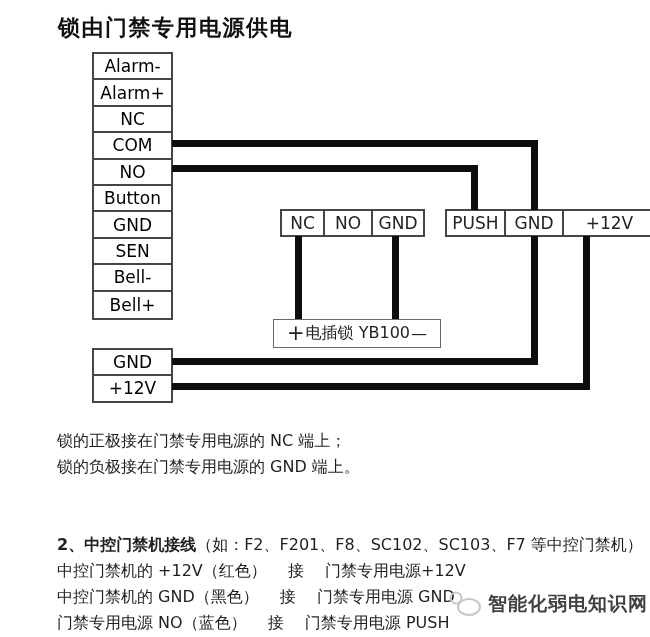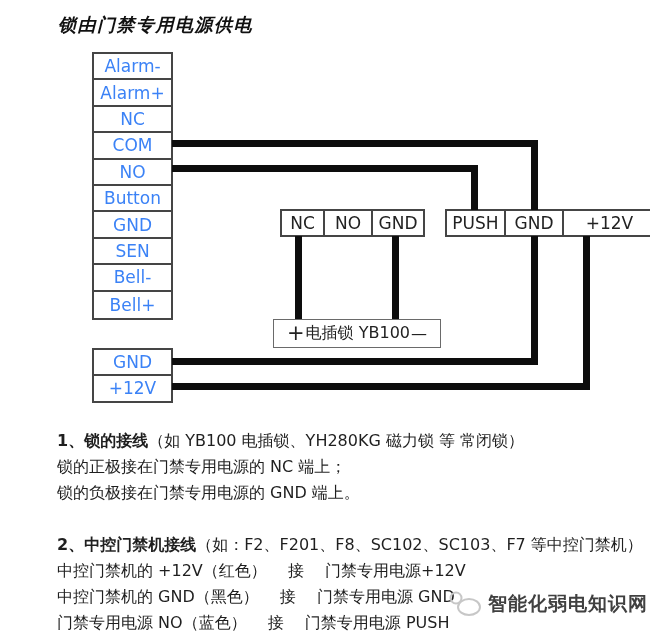--- a/index.html
+++ b/index.html
@@ -4,33 +4,33 @@
 <style>
   html,body { margin:0; padding:0; background:#ffffff; }
   .canvas {
     position:relative; width:650px; height:637px; background:#ffffff;
     font-family:"DejaVu Sans","Liberation Sans",sans-serif;
     color:#1c1c1c; overflow:hidden;
   }
   .abs { position:absolute; }
 
   .page-title {
-    left:58px; top:13px; font-size:18px; font-weight:700;
-    letter-spacing:1.5px; color:#111;font-style:italic;
+    left:58px; top:13px; font-size:22px; font-weight:700;
+    letter-spacing:1.5px; color:#111;
   }
 
   
   .vblock {
     box-sizing:border-box; border:2px solid #454545; background:#fff;
     display:grid; width:81px;
   }
   .vblock .cell {
     box-sizing:border-box; border-bottom:2px solid #454545;
     display:flex; align-items:center; justify-content:center;
-    font-size:17px; color:#3b82f6; background:#fff;
+    font-size:17px; color:#000000; background:#fff;
   }
   .vblock .cell:last-child { border-bottom:none; }
   .block-controller { left:92px; top:52px; height:268px; grid-template-rows:repeat(10,1fr); }
   .block-power-in   { left:92px; top:348px; height:55px; grid-template-rows:repeat(2,1fr); }
 
   
   .hrow { box-sizing:border-box; border:2px solid #454545; background:#fff; display:flex; height:28px; }
   .hrow .hcell {
     box-sizing:border-box; border-right:2px solid #454545;
     display:flex; align-items:center; justify-content:center;
@@ -111,23 +111,20 @@
   <div class="wire" style="left:172px; top:165px; width:306px; height:7px;"></div>
   <div class="wire" style="left:471px; top:165px; width:7px; height:45px;"></div>
   <div class="wire" style="left:295px; top:236px; width:7px; height:83px;"></div>
   <div class="wire" style="left:392px; top:236px; width:7px; height:83px;"></div>
   <div class="wire" style="left:172px; top:358px; width:366px; height:7px;"></div>
   <div class="wire" style="left:531px; top:236px; width:7px; height:129px;"></div>
   <div class="wire" style="left:172px; top:383px; width:418px; height:7px;"></div>
   <div class="wire" style="left:583px; top:236px; width:7px; height:154px;"></div>
 
   <div class="abs notes sec1">
-    <div class="note-line note-heading">
-      <span class="hb">1、锁的接线</span><span>（如 YB100 电插锁、YH280KG 磁力锁 等 常闭锁）</span>
-    </div>
     <div class="note-line">锁的正极接在门禁专用电源的 NC 端上；</div>
     <div class="note-line">锁的负极接在门禁专用电源的 GND 端上。</div>
   </div>
 
   <div class="abs notes sec2">
     <div class="note-line note-heading">
       <span class="hb">2、中控门禁机接线</span><span>（如：F2、F201、F8、SC102、SC103、F7 等中控门禁机）</span>
     </div>
     <div class="note-line">中控门禁机的 +12V（红色）　 接　 门禁专用电源+12V</div>
     <div class="note-line">中控门禁机的 GND（黑色）　 接　 门禁专用电源 GND</div>

